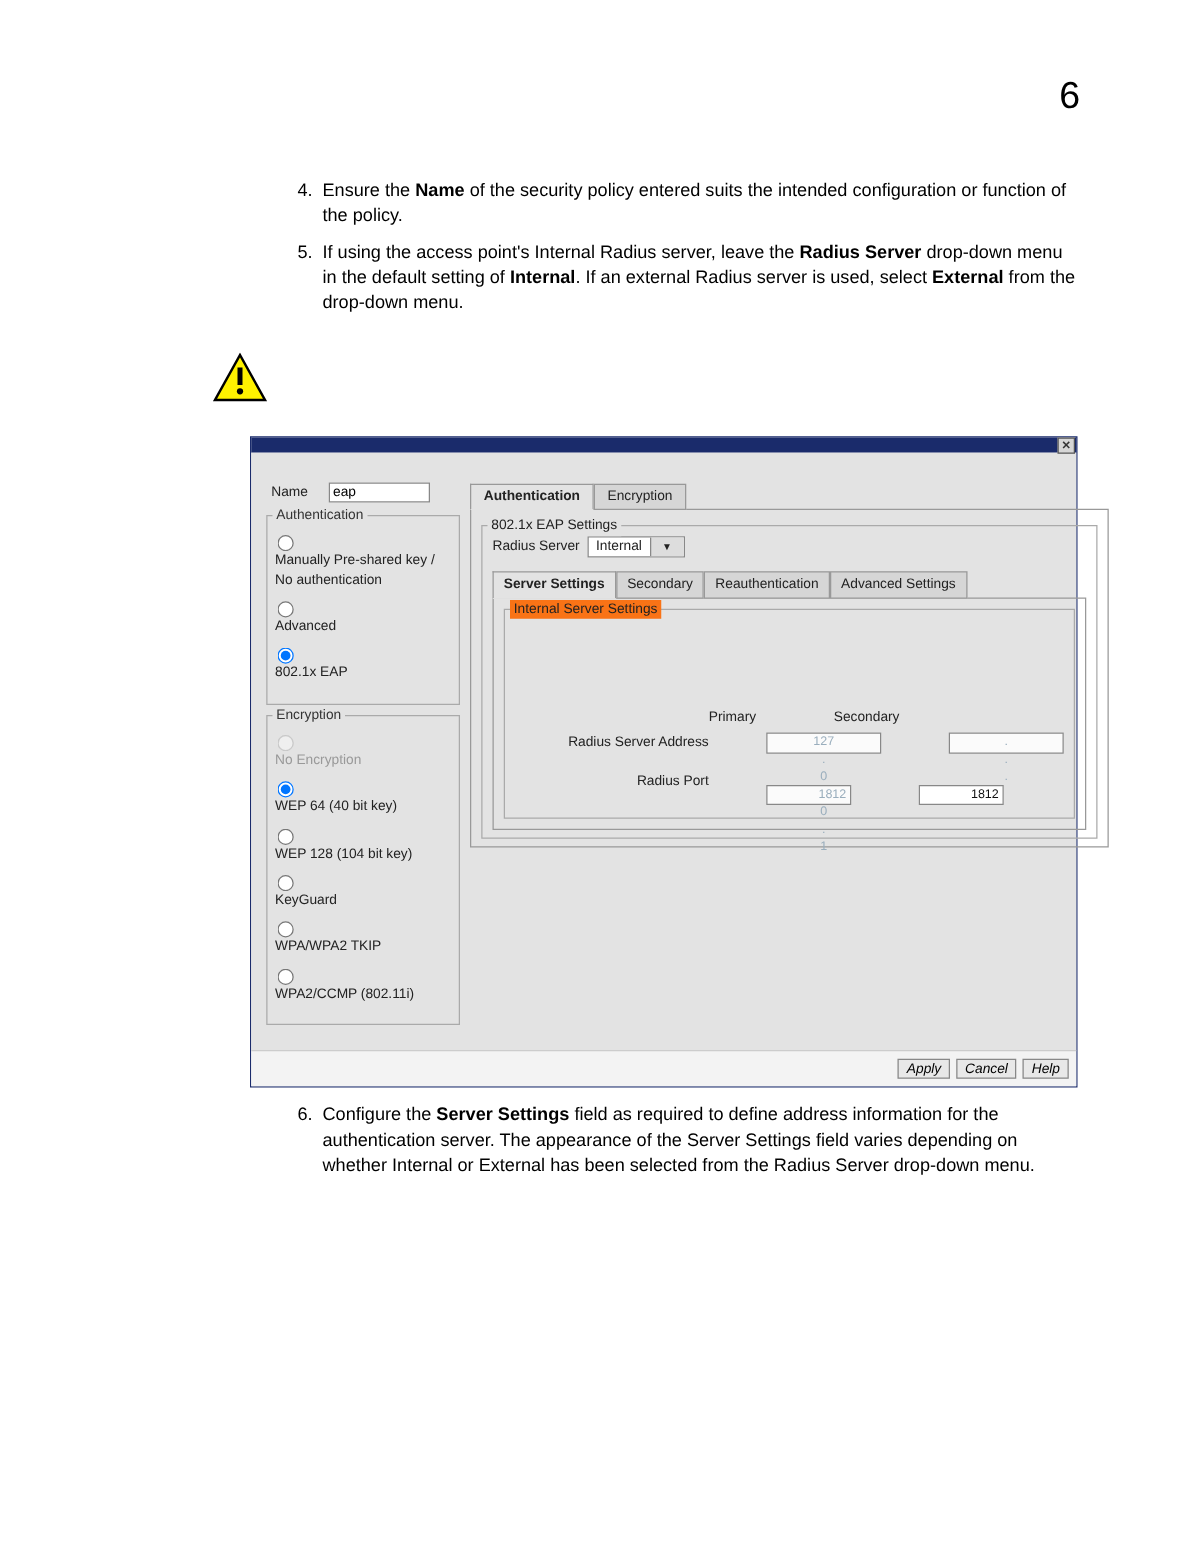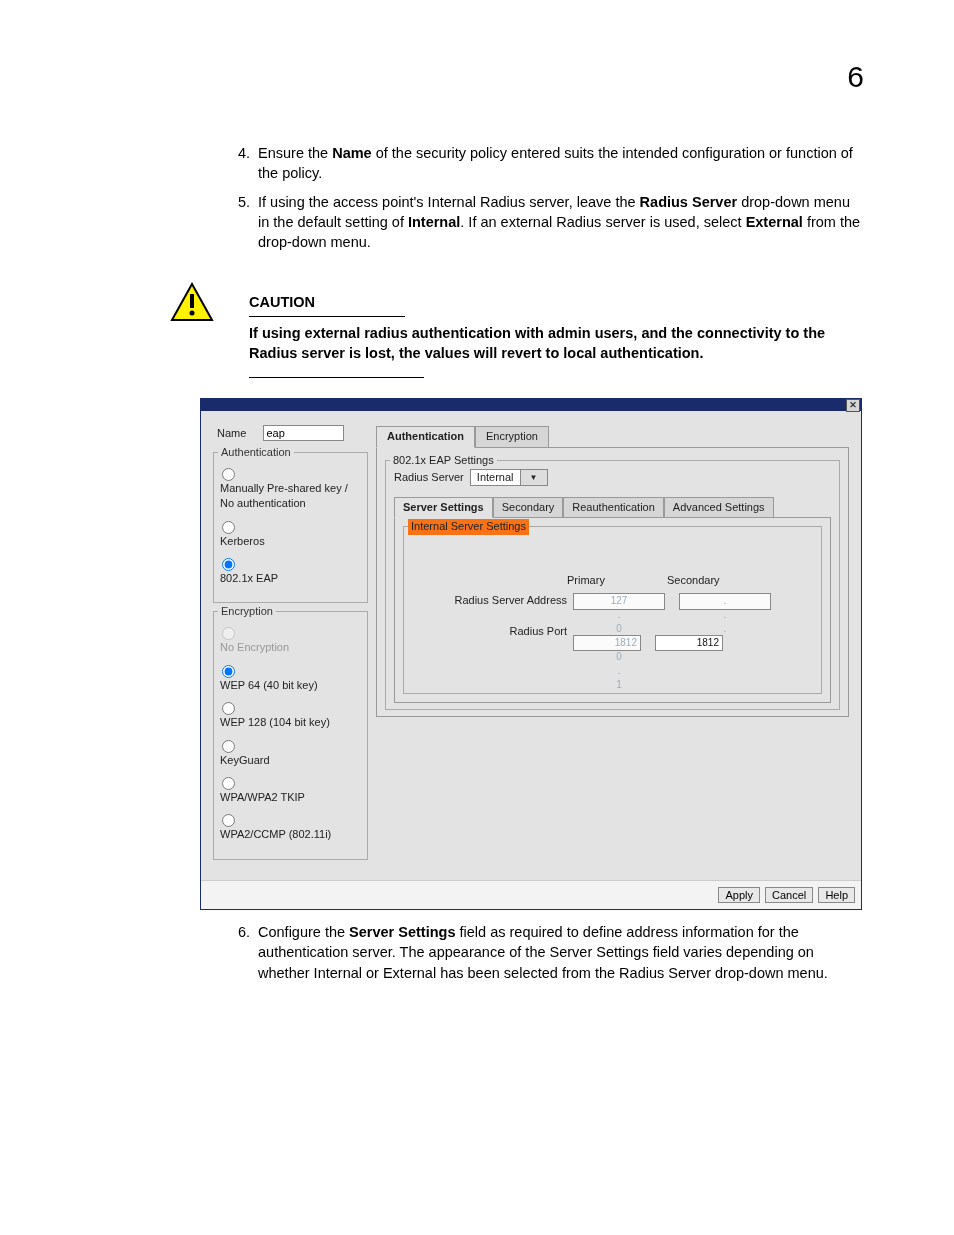--- a/index.html
+++ b/index.html
@@ -98,21 +98,21 @@
   }
   .panel-title {
     color: #1f53c7;
     font-weight: bold;
     font-size: 13px;
     padding: 6px 10px 8px 10px;
     border-bottom: 1px solid #bbb;
   }
   .panel-body {
     background: #e3e3e3;
-    padding: 14px 12px 12px 12px;
+    padding: 24px 12px 12px 12px;
     display: flex;
   }
   .left-col { width: 155px; flex-shrink:0; }
   .right-col { flex: 1; margin-left: 8px; }
   .fieldset {
     border: 1px solid #aaa;
     padding: 6px 6px 8px 6px;
     margin-bottom: 8px;
     position: relative;
   }
@@ -232,26 +232,27 @@
     background: #f97316;
     padding: 0 3px;
     font-size: 11px;
   }
   .srv-header {
     display: flex;
     margin-top: 40px;
     font-size: 11px;
   }
   .srv-header .lbl { width: 155px; }
-  .srv-header .col { width: 100px; }
+  .srv-header .col { width: 100px; margin-top: 33px; }
   .srv-row {
     display: flex;
     align-items: center;
     margin: 4px 0;
     font-size: 11px;
+    gap: 40px;
   }
   .srv-row .rlbl { width: 155px; text-align: right; padding-right: 6px; }
   .ip-box {
     display: inline-flex;
     border: 1px solid #888;
     background: #fbfbfb;
     height: 15px;
     align-items: center;
     font-size: 10px;
     width: 90px;
@@ -289,20 +290,21 @@
     border-top: 1px solid #ccc;
     background: #f3f3f3;
   }
   .btn {
     border: 1px solid #888;
     background: #e8e8e8;
     font-size: 11px;
     padding: 1px 6px;
     margin-left: 2px;
     cursor: pointer;
+    font-style: italic;
   }
 </style>
 </head>
 <body>
 
 <div class="page-number">6</div>
 
 <div class="content">
 
   <div class="step">
@@ -319,25 +321,20 @@
     </div>
   </div>
 
   <div class="caution-block">
     <div class="caution-icon">
       <svg width="44" height="40" viewBox="0 0 44 40">
         <polygon points="22,2 42,38 2,38" fill="#fff200" stroke="#000" stroke-width="2"></polygon>
         <rect x="20" y="12" width="4" height="14" fill="#000"></rect>
         <circle cx="22" cy="31" r="2.5" fill="#000"></circle>
       </svg>
-    </div>
-    <div class="caution-content">
-      <div class="caution-title">CAUTION</div>
-      <div class="caution-text">If using external radius authentication with admin users, and the connectivity to the Radius server is lost, the values will revert to local authentication.</div>
-      <div class="caution-under"></div>
     </div>
   </div>
 
   <div class="app">
     <div class="titlebar">
       <div class="close-btn">✕</div>
     </div>
     <div class="panel-body">
       <div class="left-col">
         <div class="name-row">
@@ -345,21 +342,21 @@
           <input type="text" value="eap" style="">
         </div>
         <div class="fieldset">
           <div class="legend">Authentication</div>
           <label class="radio-opt">
               <input type="radio" name="auth" style="">
               <span>Manually Pre-shared key / No authentication</span>
             </label>
           <label class="radio-opt">
               <input type="radio" name="auth" style="">
-              <span>Kerberos</span>
+              <span>Advanced</span>
             </label>
           <label class="radio-opt sel">
               <input type="radio" name="auth" checked="" style="">
               <span>802.1x EAP</span>
             </label>
         </div>
         <div class="fieldset">
           <div class="legend">Encryption</div>
           <label class="radio-opt disabled">
               <input type="radio" name="enc" disabled="" style="">

